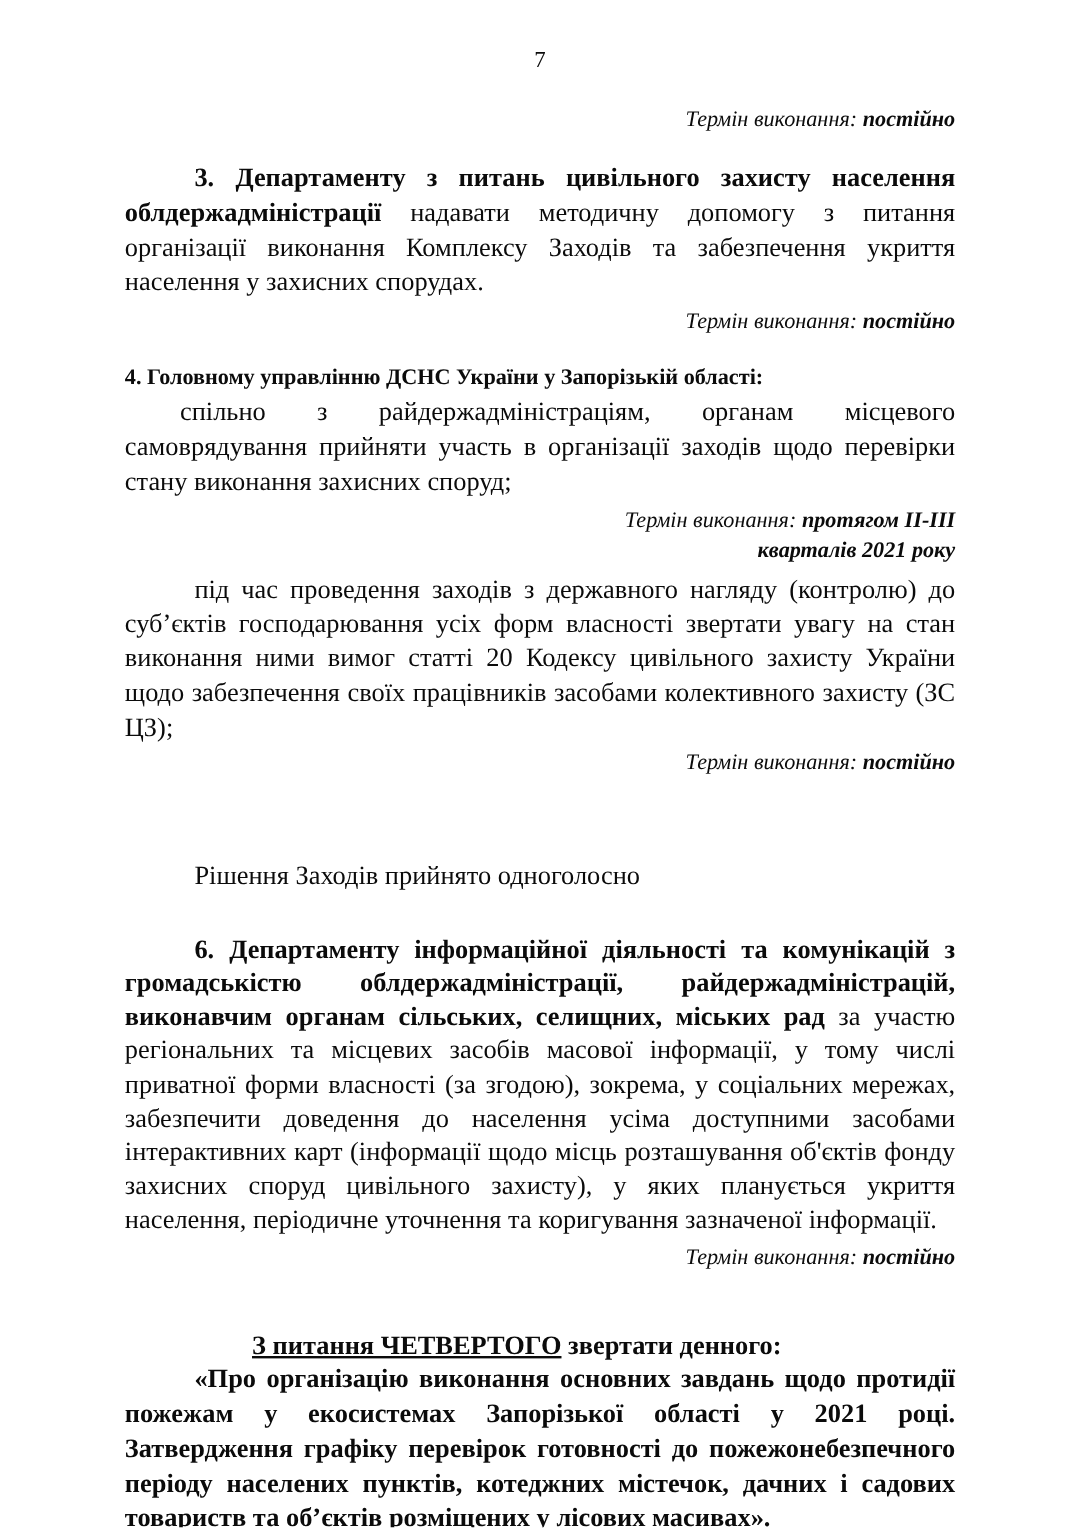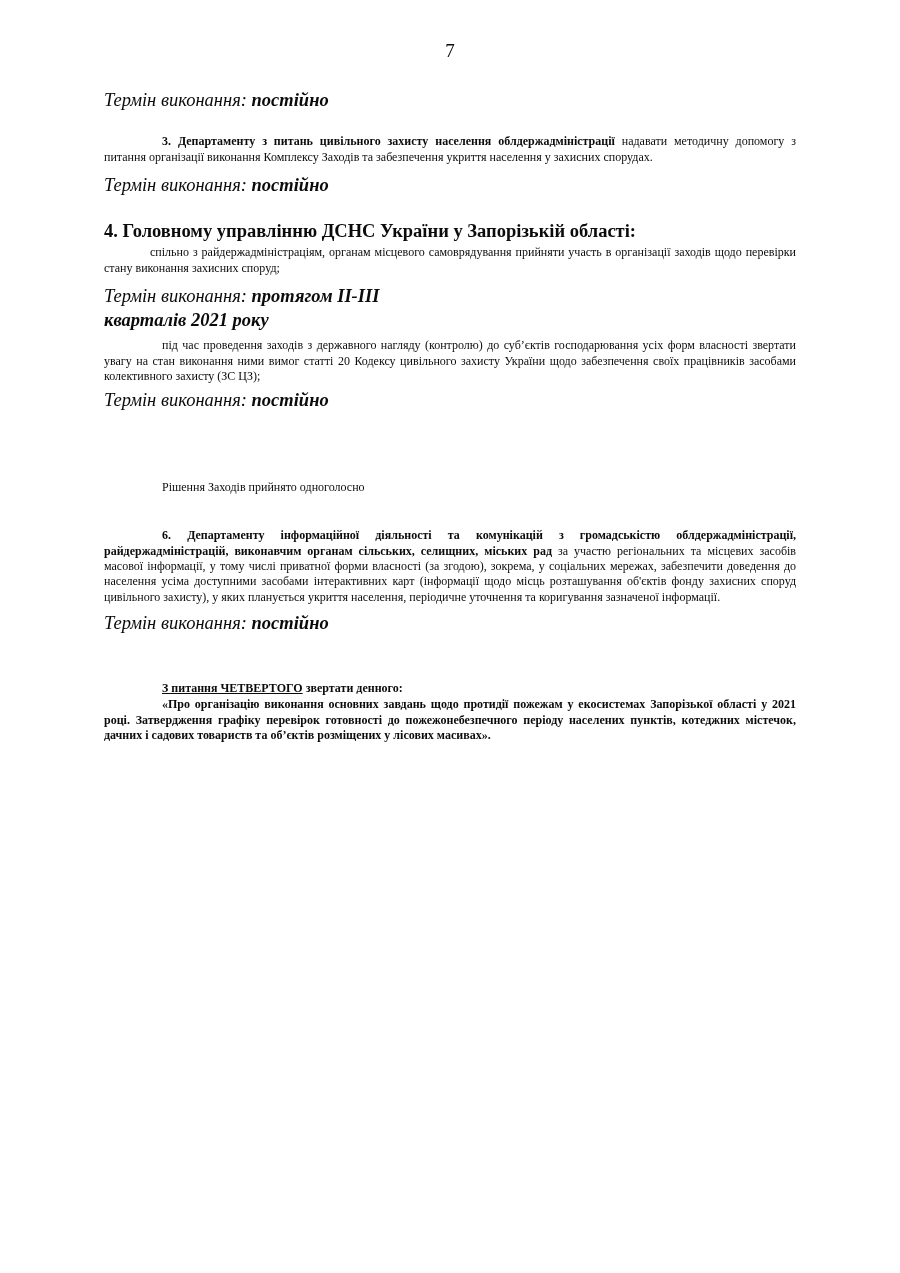--- a/index.html
+++ b/index.html
@@ -28,39 +28,39 @@
     font-family: "Liberation Serif", serif;
   }
   .body {
     position: absolute;
     top: 88px;
     left: 104px;
     width: 692px;
   }
   p {
     margin: 0;
-    font-size: 12px;
+    font-size: 22px;
     line-height: 1.31;
     text-align: justify;
     text-justify: inter-word;
   }
   .indent {
     text-indent: 46px;
   }
   .indent-lg {
     text-indent: 58px;
   }
   .b { font-weight: bold; }
-  .u { text-decoration: underline; }
+  .u { text-decoration: underline; margin-left: 48px; }
   .gap-xs { height: 7px; }
   .gap-m { height: 22px; }
   .gap-l { height: 32px; }
   .gap-xl { height: 46px; }
   .term {
-    text-align: left;
+    text-align: right;
     font-style: italic;
     font-size: 18.5px;
     line-height: 1.31;
   }
   .term .label { font-style: italic; font-weight: normal; }
   .term .val { font-style: italic; font-weight: bold; }
   .heading-center {
     text-align: left;
     font-weight: bold;
     font-size: 18.5px;

